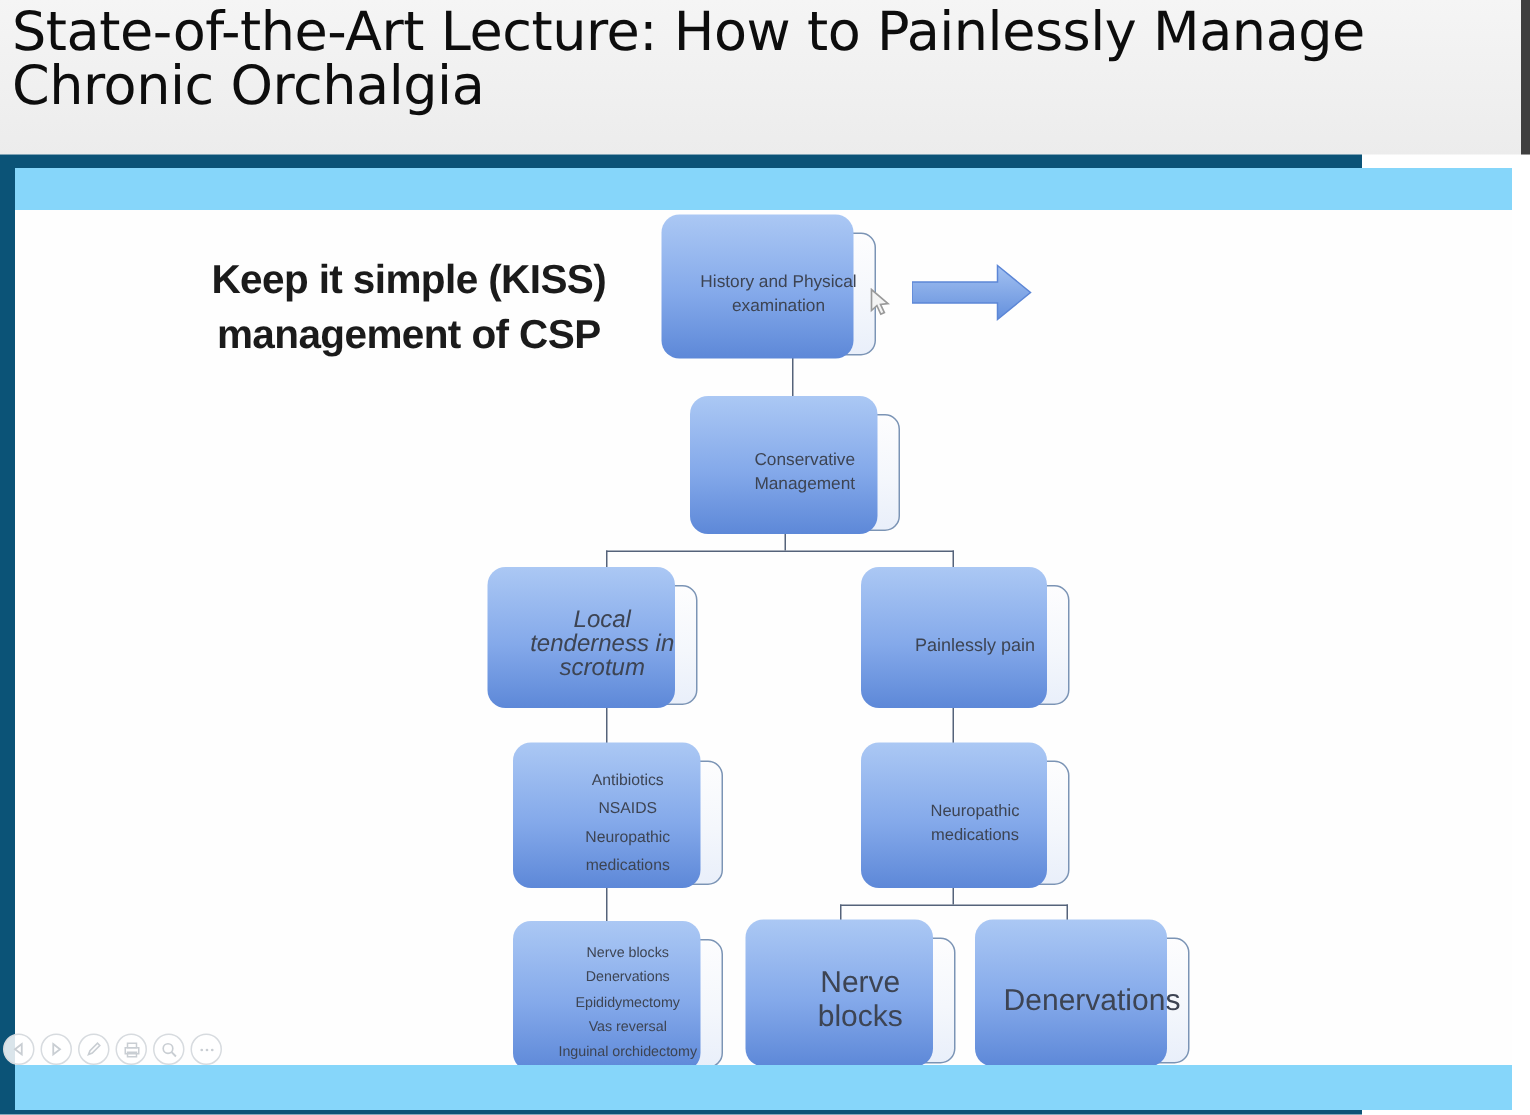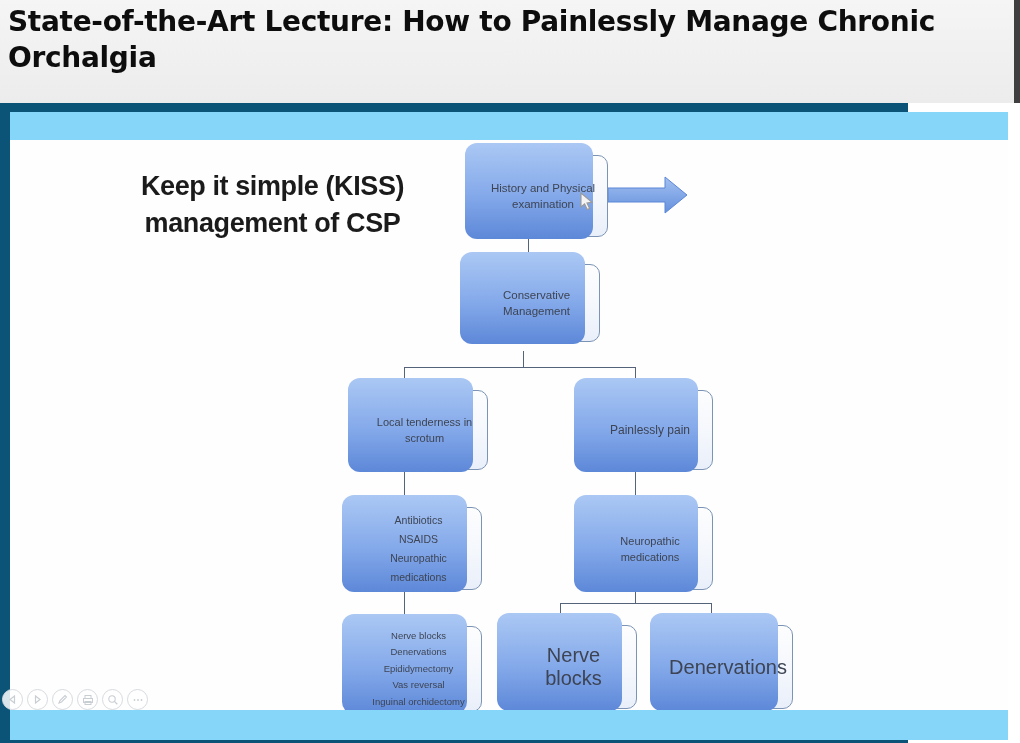--- a/index.html
+++ b/index.html
@@ -3,22 +3,22 @@
 <meta charset="utf-8">
 <style>
   * { margin:0; padding:0; box-sizing:border-box; }
   html,body { width:1020px; height:743px; overflow:hidden; background:#fff;
               font-family:"Liberation Sans", sans-serif; }
 
   
   .header { position:absolute; left:0; top:0; width:1020px; height:103px;
             background:linear-gradient(180deg,#f5f5f5,#ececec); }
   .header .title { position:absolute; left:8px; top:4px; width:990px;
-            font-family:"DejaVu Sans", sans-serif; font-size:28px; line-height:36px;
-            color:#0d0d0d; letter-spacing:-0.3px;font-weight:bold; }
+            font-family:"DejaVu Sans", sans-serif; font-size:36px; line-height:36px;
+            color:#0d0d0d; letter-spacing:-0.3px; }
   .header .edge { position:absolute; right:0; top:0; width:6px; height:103px; background:#3f3f3f; }
 
   
   .viewer { position:absolute; left:0; top:103px; width:908px; height:640px;
             background:#0b5377; }
   .band-top    { position:absolute; left:10px; top:9px;  width:998px; height:28px; background:#86d6fa; }
   .band-bottom { position:absolute; left:10px; top:607px; width:998px; height:30px; background:#86d6fa; }
   .slide { position:absolute; left:10px; top:37px; width:998px; height:570px;
            background:#fefefe; overflow:hidden; }
 
@@ -30,23 +30,23 @@
   
   .node { position:absolute; border:1px solid #7b94b5; border-radius:10px;
           background:linear-gradient(180deg,#fdfdfe 0%,#f4f7fc 55%,#e9effa 100%);
           display:flex; align-items:center; justify-content:center; text-align:center;
           color:#3d4453; z-index:2; }
   .node::before { content:""; position:absolute; left:-14px; top:-13px; right:14px; bottom:-3px;
           border-radius:12px; z-index:-1;
           background:linear-gradient(180deg,#abc8f4 0%,#84a9ea 55%,#5d88d8 100%); }
   .node .lbl { white-space:pre-line; padding:2px 6px; }
 
-  .n-history   { left:468px; top:15px;  width:130px; height:82px; font-size:11.5px; line-height:16px; }
-  .n-conserv   { left:463px; top:124px; width:127px; height:78px; font-size:11.5px; line-height:16px; }
-  .n-local     { left:351px; top:250px; width:127px; height:80px; font-size:11px; line-height:16px; }
+  .n-history   { left:444px; top:15px;  width:130px; height:82px; font-size:11.5px; line-height:16px; }
+  .n-conserv   { left:463px; top:136px; width:127px; height:78px; font-size:11.5px; line-height:16px; }
+  .n-local     { left:328px; top:250px; width:127px; height:80px; font-size:16px; line-height:16px;font-style:italic; }
   .n-neuropain { left:577px; top:250px; width:126px; height:80px; font-size:12px;   line-height:16px; }
   .n-antibio   { left:345px; top:367px; width:127px; height:83px; font-size:10.5px; line-height:19px;align-items:center; }
   .n-neuromed  { left:577px; top:367px; width:126px; height:83px; font-size:11px;   line-height:16px; }
   .n-surgical  { left:345px; top:486px; width:127px; height:86px; font-size:9.5px;  line-height:16.5px; }
   .n-nerve     { left:500px; top:485px; width:127px; height:84px; font-size:20px; }
   .n-denerv    { left:653px; top:485px; width:130px; height:84px; font-size:20px; }
 
   
   .referral { position:absolute; left:677px; top:12px; width:188px; height:122px;
               border:1px solid #404040; background:#fff; padding:5px 0 0 10px;

